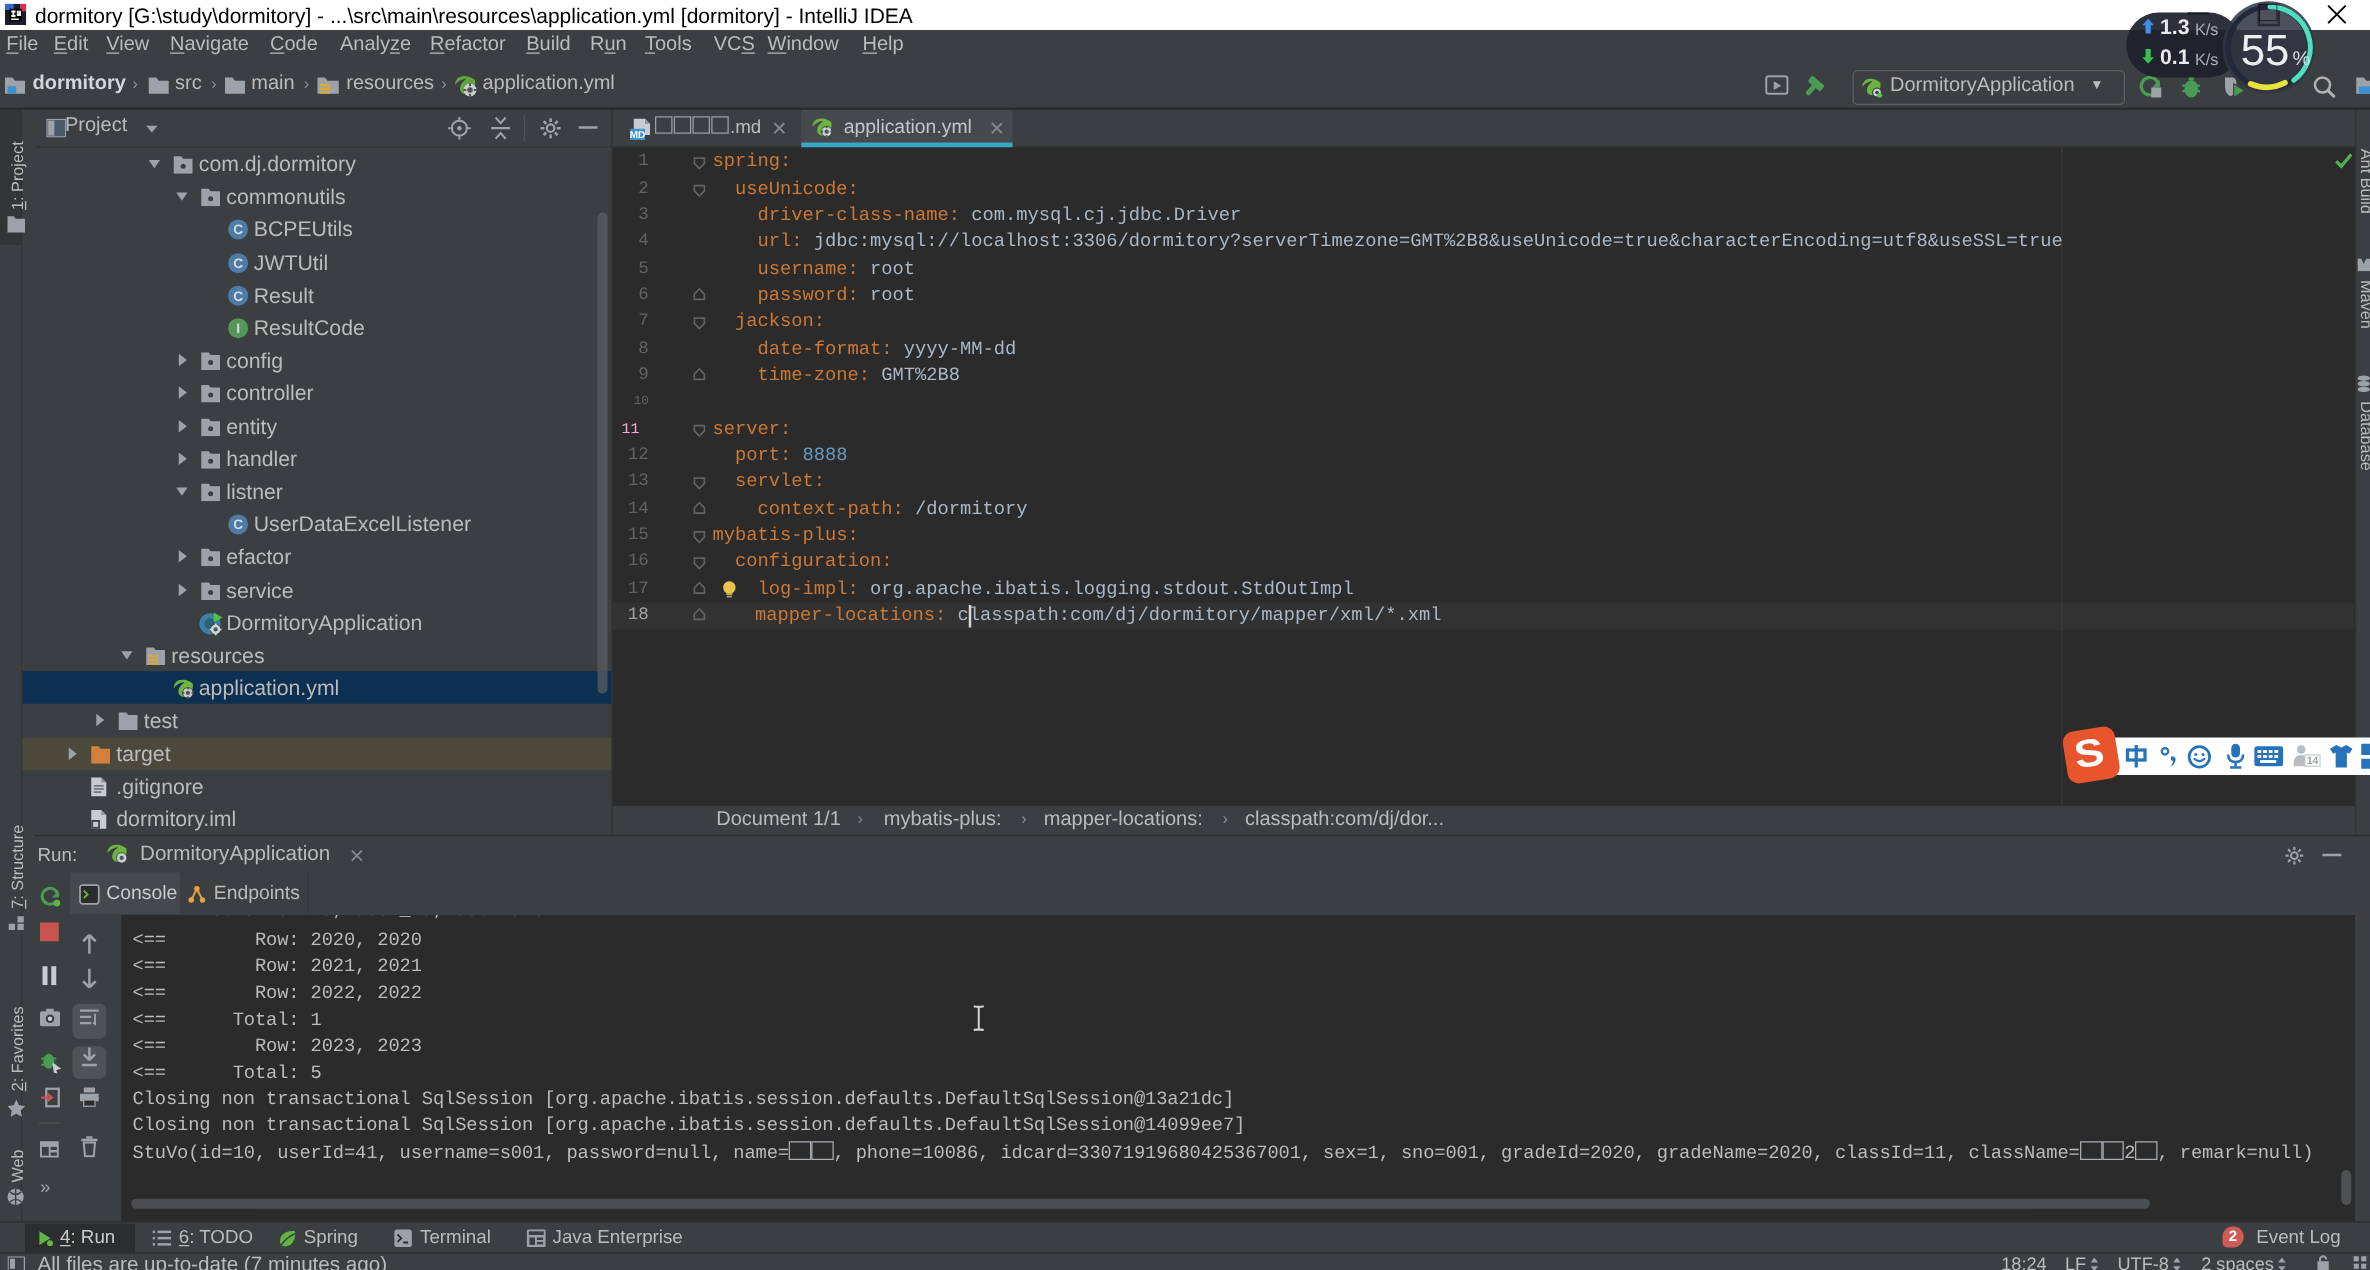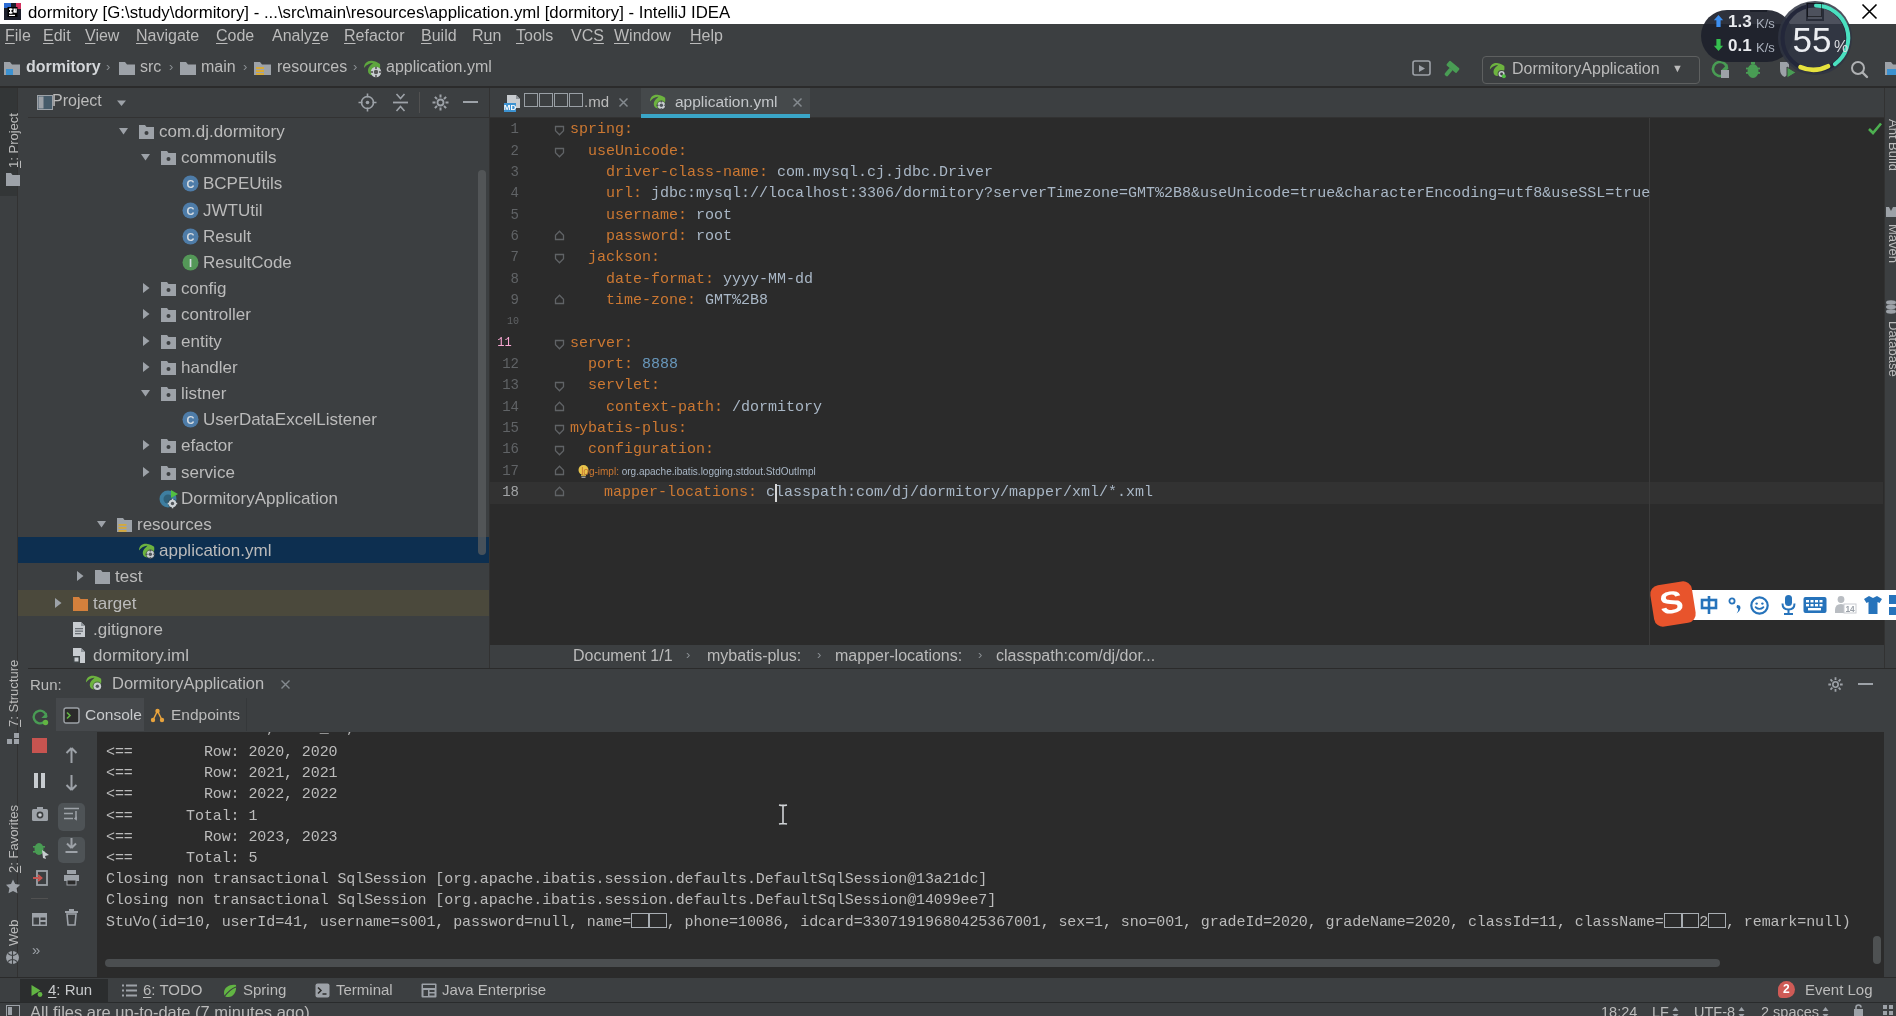--- a/index.html
+++ b/index.html
@@ -465,21 +465,21 @@
 <div style="position:absolute;left:80px;top:321px;font-family:'Liberation Mono',monospace;font-size:15px;line-height:21px;white-space:pre;"><span style="color:#a9b7c6">  </span><span style="color:#cc7832">configuration:</span></div>
 <div style="position:absolute;left:0;top:343px;width:29px;text-align:right;font-family:'Liberation Mono',monospace;font-size:14px;color:#606366;line-height:21px;">17</div>
 <svg style="position:absolute;left:64px;top:347px;" width="11" height="11" viewBox="0 0 11 11">
           <path d="M1.5 9.5h8V5.3L5.5 1.2 1.5 5.3z" fill="none" stroke="#606366" stroke-width="1.3"></path>
         </svg>
 <svg style="position:absolute;left:86px;top:346px;" width="15" height="16" viewBox="0 0 15 16">
           <circle cx="7.5" cy="6" r="5" fill="#e8c44b"></circle>
           <rect x="5" y="10.5" width="5" height="1.6" fill="#c9a73e"></rect>
           <rect x="5.5" y="12.6" width="4" height="1.4" fill="#9b9b9b"></rect>
         </svg>
-<div style="position:absolute;left:80px;top:343px;font-family:Liberation Sans, sans-serif;font-size:10px;line-height:21px;white-space:pre;"><span style="color:#a9b7c6">    </span><span style="color:#cc7832">log-impl:</span><span style="color:#a9b7c6"> org.apache.ibatis.logging.stdout.StdOutImpl</span></div>
+<div style="position:absolute;left:80px;top:343px;font-family:Liberation Mono, monospace;font-size:15px;line-height:21px;white-space:pre;"><span style="color:#a9b7c6">    </span><span style="color:#cc7832">log-impl:</span><span style="color:#a9b7c6"> org.apache.ibatis.logging.stdout.StdOutImpl</span></div>
 <div style="position:absolute;left:0;top:364px;width:29px;text-align:right;font-family:'Liberation Mono',monospace;font-size:14px;color:#a1a3a5;line-height:21px;">18</div>
 <svg style="position:absolute;left:64px;top:368px;" width="11" height="11" viewBox="0 0 11 11">
           <path d="M1.5 9.5h8V5.3L5.5 1.2 1.5 5.3z" fill="none" stroke="#606366" stroke-width="1.3"></path>
         </svg>
 <div style="position:absolute;left:96px;top:364px;font-family:'Liberation Mono',monospace;font-size:15px;line-height:21px;white-space:pre;"><span style="color:#a9b7c6">  </span><span style="color:#cc7832">mapper-locations:</span><span style="color:#a9b7c6"> classpath:com/dj/dormitory/mapper/xml/*.xml</span></div>
 <div style="position:absolute;left:285px;top:366px;width:1.6px;height:18px;background:#d8d8d8;"></div>
 <svg style="position:absolute;left:1378px;top:4px;" width="14" height="13" viewBox="0 0 14 13">
           <path d="M1 7l4 4L13 1.5" fill="none" stroke="#4db050" stroke-width="2.6"></path>
         </svg>
 </div>

